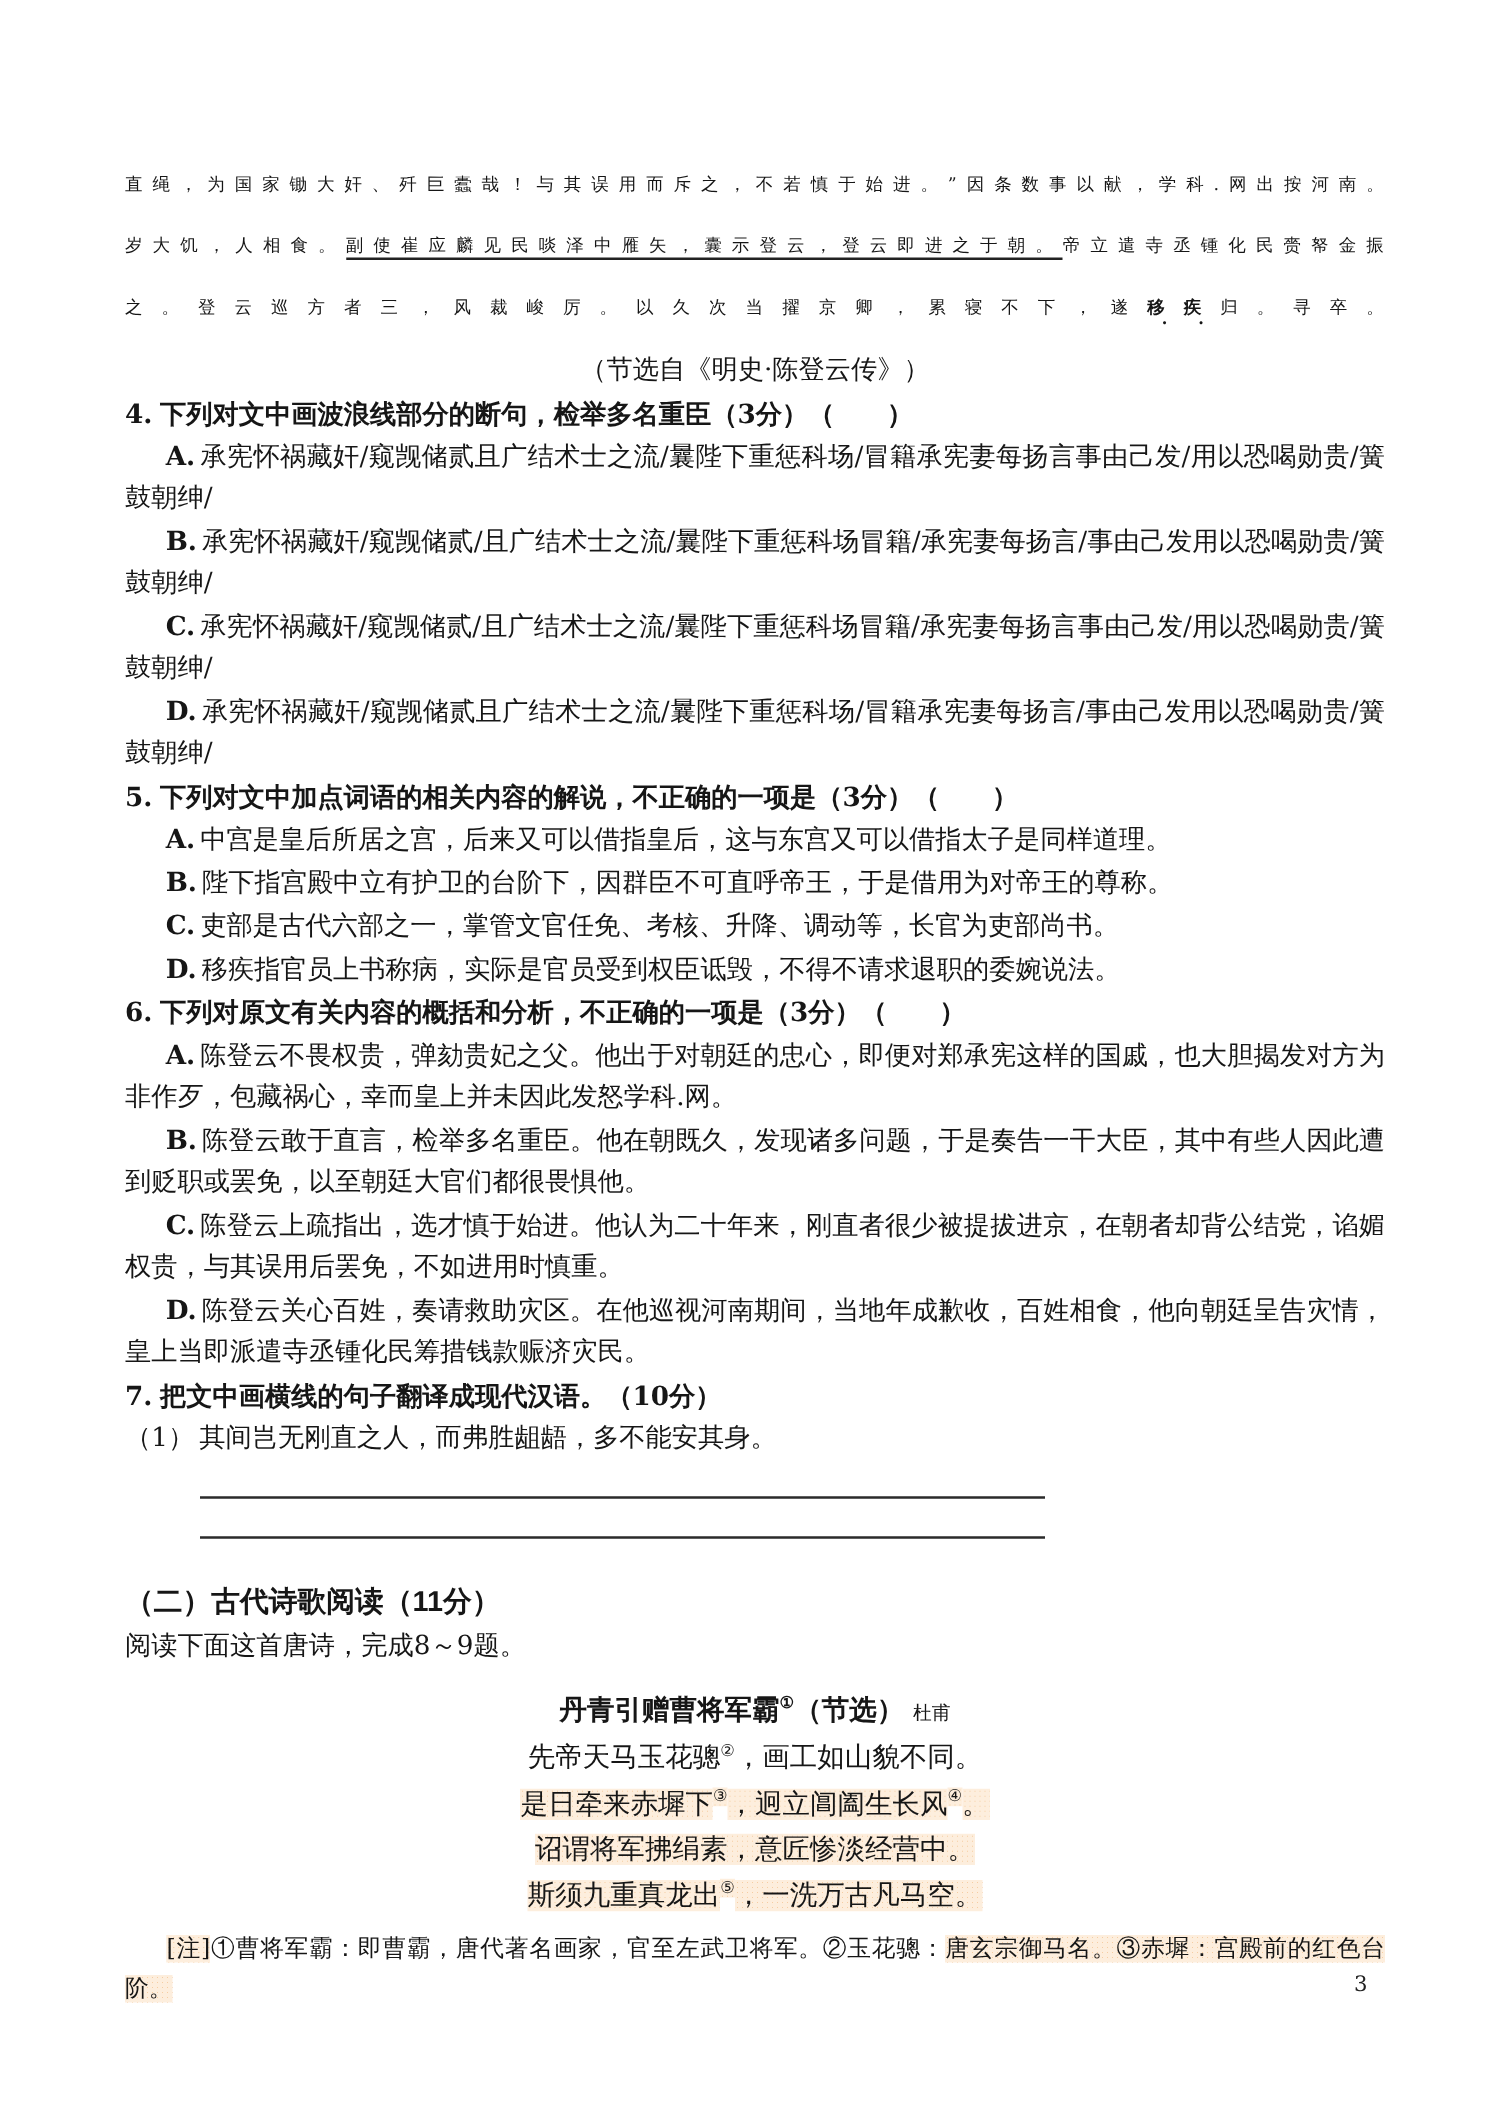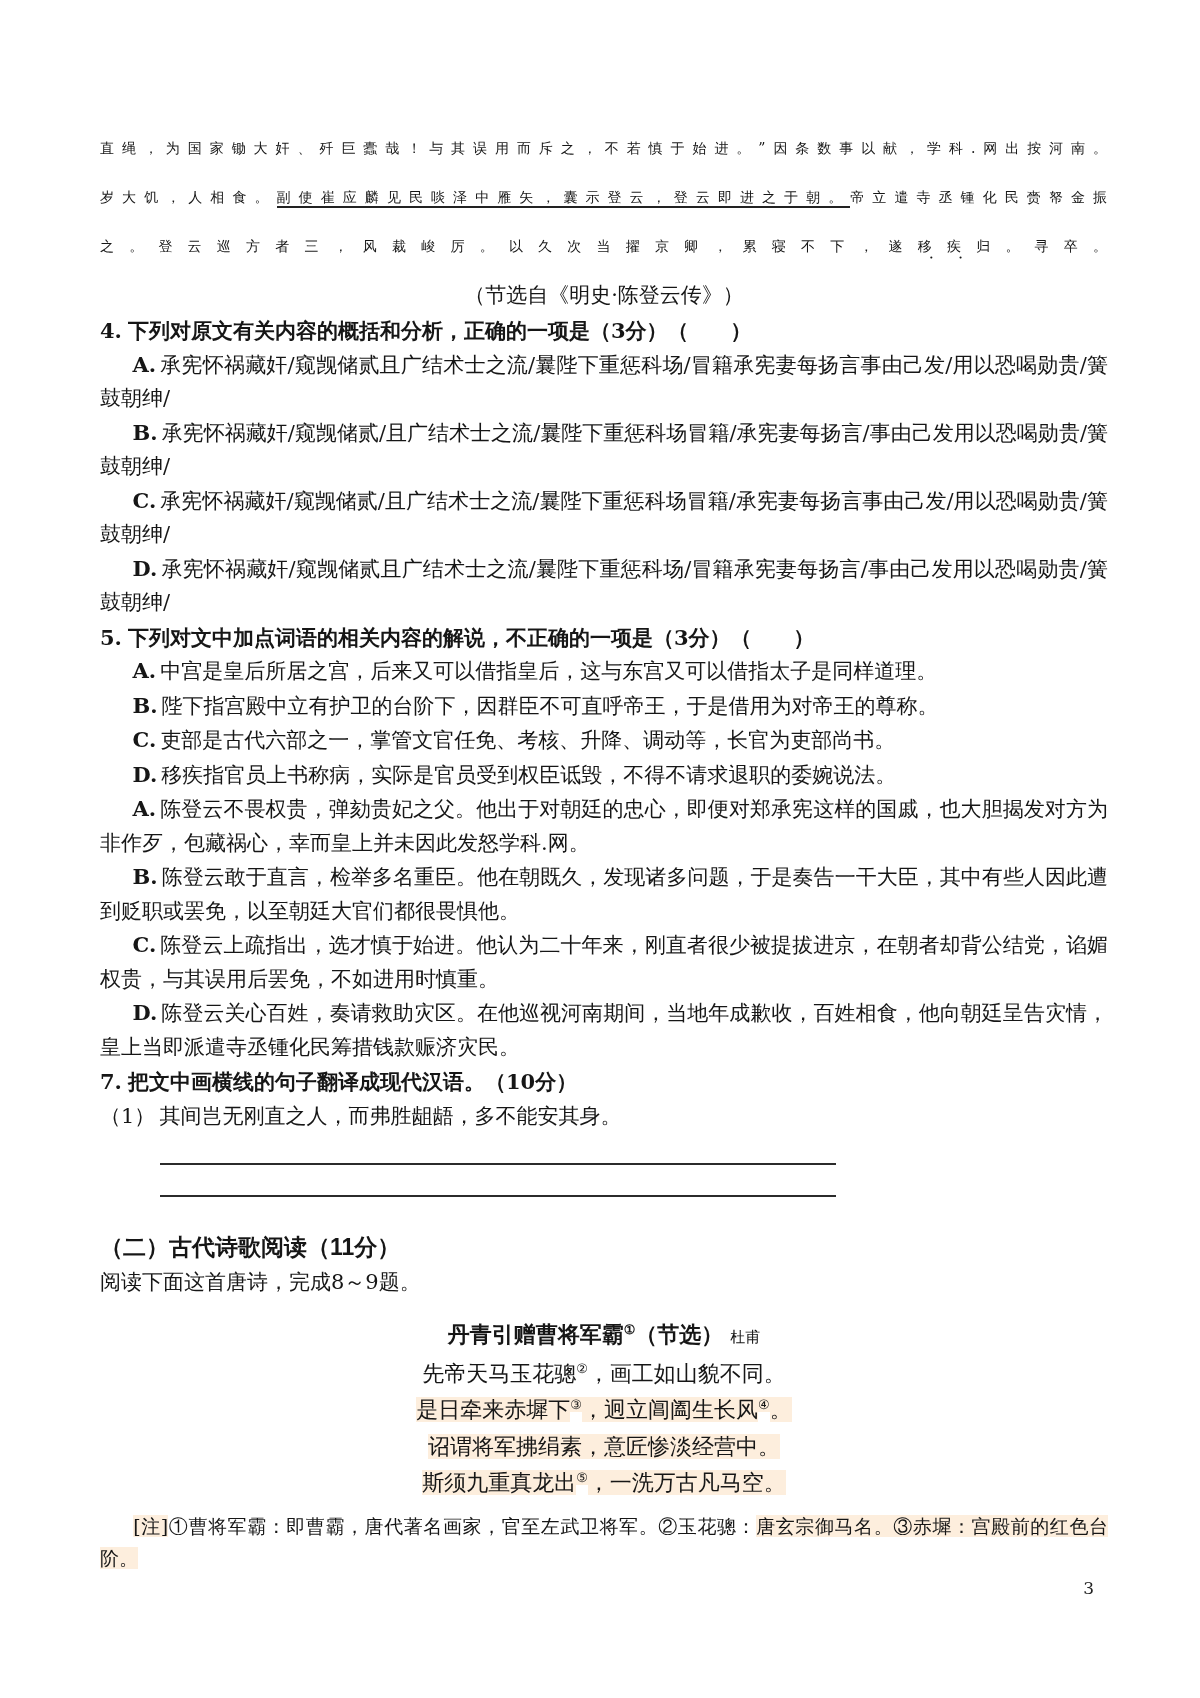--- a/index.html
+++ b/index.html
@@ -16,21 +16,21 @@
   
   .passage-line {
     font-size:14px; line-height:49px;
     letter-spacing:1px;
     text-align:justify; text-align-last:justify;
     white-space:normal;
   }
   .useg { border-bottom:2px solid #222; padding-bottom:1px; }
   .dotseg {
     -webkit-text-emphasis:filled dot; -webkit-text-emphasis-position:under;
-    text-emphasis:filled dot; text-emphasis-position:under right;
+    text-emphasis:filled dot; text-emphasis-position:under right;font-weight:bold;
   }
   .source { font-size:21px; line-height:36px; margin-top:6px;text-align:center; }
 
   
   .question { font-size:21px; line-height:33.5px; }
   .stem { font-weight:600; margin-top:1px; }
   .qnum { font-weight:bold; margin-right:6px; }
   .option { text-indent:1.55em; text-align:justify; }
   .olabel { font-weight:bold; margin-right:4px; }
 
@@ -73,36 +73,37 @@
 <div class="content">
 
   <div>
     <div class="passage-line"><span>直绳，为国家锄大奸、歼巨蠹哉！与其误用而斥之，不若慎于始进。”因条数事以献，学科.网出按河南。</span></div>
     <div class="passage-line"><span>岁大饥，人相食。</span><span class="useg">副使崔应麟见民啖泽中雁矢，囊示登云，登云即进之于朝。</span><span>帝立遣寺丞锺化民赍帑金振</span></div>
     <div class="passage-line"><span>之。登云巡方者三，风裁峻厉。以久次当擢京卿，累寝不下，遂</span><span class="dotseg">移疾</span><span>归。寻卒。</span></div>
   </div>
   <div class="source">（节选自《明史·陈登云传》）</div>
 
   <div class="question">
-    <div class="stem"><span class="qnum">4.</span><span>下列对原文有关内容的概括和分析，正确的一项是（3分）（　　）</span></div>
+    <div class="stem"><span class="qnum">4.</span><span>下列对文中画波浪线部分的断句，检举多名重臣（3分）（　　）</span></div>
     <div class="option"><span class="olabel">A.</span><span>承宪怀祸藏奸/窥觊储贰且广结术士之流/曩陛下重惩科场/冒籍承宪妻每扬言事由己发/用以恐喝勋贵/簧鼓朝绅/</span></div>
     <div class="option"><span class="olabel">B.</span><span>承宪怀祸藏奸/窥觊储贰/且广结术士之流/曩陛下重惩科场冒籍/承宪妻每扬言/事由己发用以恐喝勋贵/簧鼓朝绅/</span></div>
     <div class="option"><span class="olabel">C.</span><span>承宪怀祸藏奸/窥觊储贰/且广结术士之流/曩陛下重惩科场冒籍/承宪妻每扬言事由己发/用以恐喝勋贵/簧鼓朝绅/</span></div>
     <div class="option"><span class="olabel">D.</span><span>承宪怀祸藏奸/窥觊储贰且广结术士之流/曩陛下重惩科场/冒籍承宪妻每扬言/事由己发用以恐喝勋贵/簧鼓朝绅/</span></div>
   </div>
 
   <div class="question">
     <div class="stem"><span class="qnum">5.</span><span>下列对文中加点词语的相关内容的解说，不正确的一项是（3分）（　　）</span></div>
     <div class="option"><span class="olabel">A.</span><span>中宫是皇后所居之宫，后来又可以借指皇后，这与东宫又可以借指太子是同样道理。</span></div>
     <div class="option"><span class="olabel">B.</span><span>陛下指宫殿中立有护卫的台阶下，因群臣不可直呼帝王，于是借用为对帝王的尊称。</span></div>
     <div class="option"><span class="olabel">C.</span><span>吏部是古代六部之一，掌管文官任免、考核、升降、调动等，长官为吏部尚书。</span></div>
     <div class="option"><span class="olabel">D.</span><span>移疾指官员上书称病，实际是官员受到权臣诋毁，不得不请求退职的委婉说法。</span></div>
   </div>
 
   <div class="question">
+    <div class="stem"><span class="qnum">6.</span><span>下列对原文有关内容的概括和分析，不正确的一项是（3分）（　　）</span></div>
     <div class="option"><span class="olabel">A.</span><span>陈登云不畏权贵，弹劾贵妃之父。他出于对朝廷的忠心，即便对郑承宪这样的国戚，也大胆揭发对方为非作歹，包藏祸心，幸而皇上并未因此发怒学科.网。</span></div>
     <div class="option"><span class="olabel">B.</span><span>陈登云敢于直言，检举多名重臣。他在朝既久，发现诸多问题，于是奏告一干大臣，其中有些人因此遭到贬职或罢免，以至朝廷大官们都很畏惧他。</span></div>
     <div class="option"><span class="olabel">C.</span><span>陈登云上疏指出，选才慎于始进。他认为二十年来，刚直者很少被提拔进京，在朝者却背公结党，谄媚权贵，与其误用后罢免，不如进用时慎重。</span></div>
     <div class="option"><span class="olabel">D.</span><span>陈登云关心百姓，奏请救助灾区。在他巡视河南期间，当地年成歉收，百姓相食，他向朝廷呈告灾情，皇上当即派遣寺丞锺化民筹措钱款赈济灾民。</span></div>
   </div>
 
   <div class="question">
     <div class="stem"><span class="qnum">7.</span><span>把文中画横线的句子翻译成现代汉语。（10分）</span></div>
     <div class="q7-part"><span class="plabel">（1）</span><span>其间岂无刚直之人，而弗胜龃龉，多不能安其身。</span></div>
     <div class="answer-line"></div>

